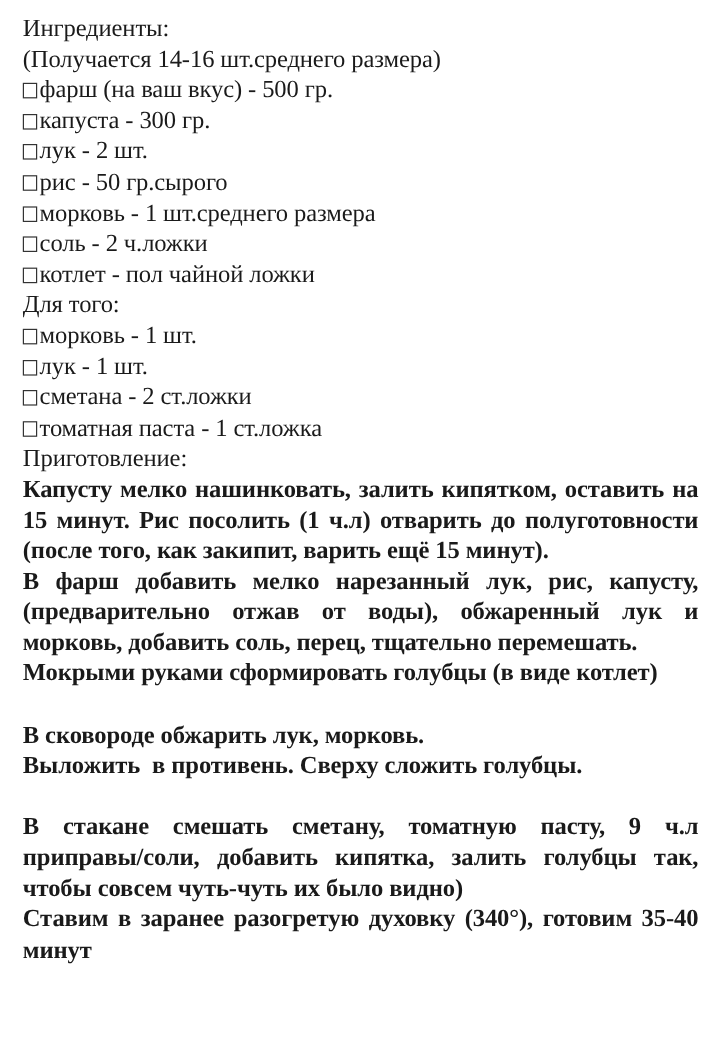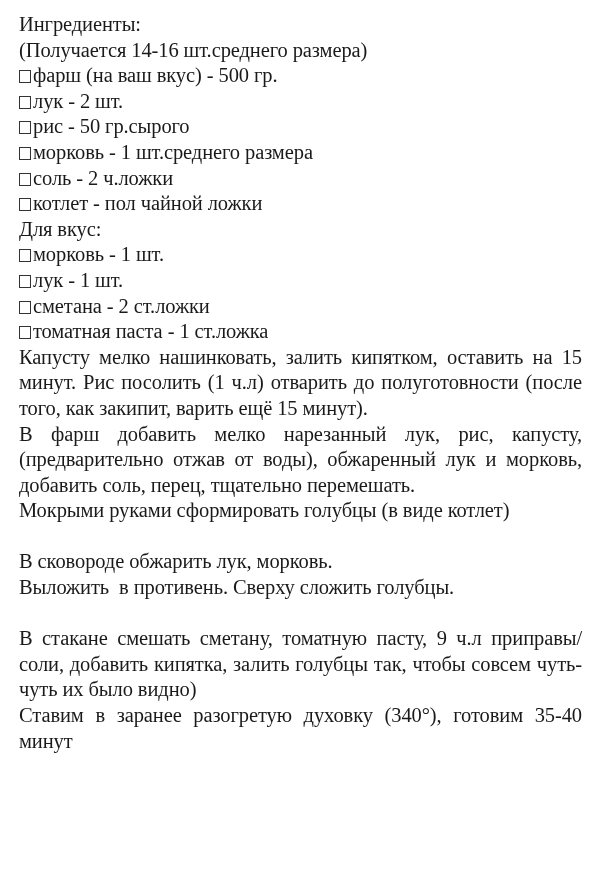--- a/index.html
+++ b/index.html
@@ -16,49 +16,51 @@
     letter-spacing: -0.1px;
   }
   .line { display: block; white-space: pre; }
   .item { display: block; white-space: nowrap; }
   .box {
     display: inline-block; width: 12px; height: 13px;
     border: 1px solid #333; box-sizing: border-box;
     margin-right: 2px; vertical-align: -1px;
   }
   .para {
-    display: block; text-align: justify;
+    display: block; text-align: justify; font-weight: bold;
   }
   .blank { display: block; height: 25.6px; }
 </style>
 </head>
 <body>
 
 <div class="page">
   <span class="line">Ингредиенты:</span>
   <span class="line">(Получается 14-16 шт.среднего размера)</span>
 
   <div>
     <span class="item"><span class="box"></span><span>фарш (на ваш вкус) - 500 гр.</span></span>
+    <span class="item"><span class="box"></span><span>капуста - 300 гр.</span></span>
     <span class="item"><span class="box"></span><span>лук - 2 шт.</span></span>
     <span class="item"><span class="box"></span><span>рис - 50 гр.сырого</span></span>
     <span class="item"><span class="box"></span><span>морковь - 1 шт.среднего размера</span></span>
     <span class="item"><span class="box"></span><span>соль - 2 ч.ложки</span></span>
     <span class="item"><span class="box"></span><span>котлет - пол чайной ложки</span></span>
   </div>
 
-  <span class="line">Для вкус:</span>
+  <span class="line">Для того:</span>
 
   <div>
     <span class="item"><span class="box"></span><span>морковь - 1 шт.</span></span>
     <span class="item"><span class="box"></span><span>лук - 1 шт.</span></span>
     <span class="item"><span class="box"></span><span>сметана - 2 ст.ложки</span></span>
     <span class="item"><span class="box"></span><span>томатная паста - 1 ст.ложка</span></span>
   </div>
 
+  <span class="line">Приготовление:</span>
 
   <div>
     <span class="para">Капусту мелко нашинковать, залить кипятком, оставить на 15 минут. Рис посолить (1 ч.л) отварить до полуготовности (после того, как закипит, варить ещё 15 минут).</span>
     <span class="para">В фарш добавить мелко нарезанный лук, рис, капусту, (предварительно отжав от воды), обжаренный лук и морковь, добавить соль, перец, тщательно перемешать.</span>
     <span class="para">Мокрыми руками сформировать голубцы (в виде котлет)</span>
     <span class="blank"></span>
     <span class="para">В сковороде обжарить лук, морковь.</span>
     <span class="para" style="white-space: pre;">Выложить  в противень. Сверху сложить голубцы.</span>
     <span class="blank"></span>
     <span class="para">В стакане смешать сметану, томатную пасту, 9 ч.л приправы/соли, добавить кипятка, залить голубцы так, чтобы совсем чуть-чуть их было видно)</span>

